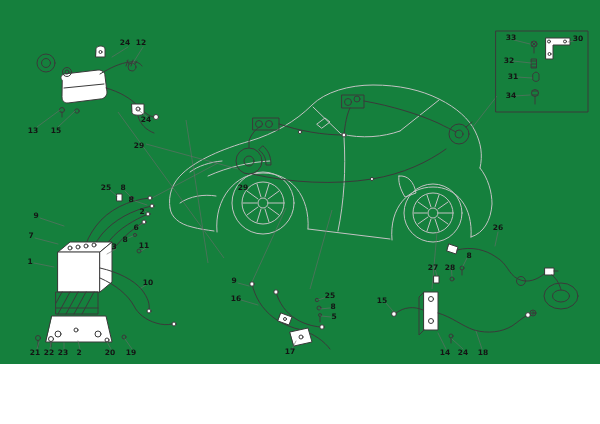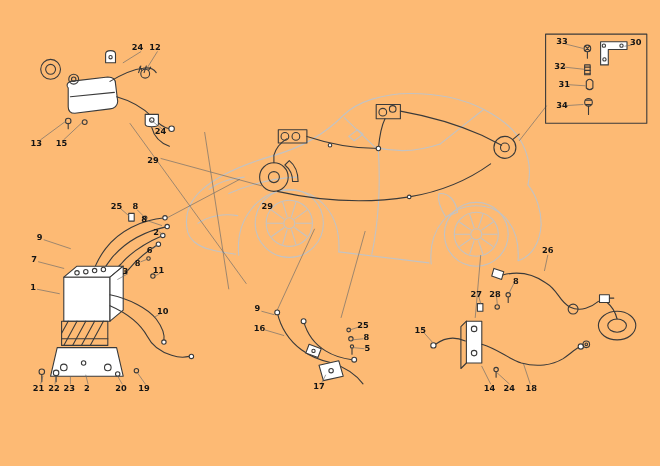--- a/index.html
+++ b/index.html
@@ -1,16 +1,16 @@
 <!DOCTYPE html>
 <html><head>
 <meta charset="utf-8">
 <style>
   html,body{margin:0;padding:0;background:#ffffff;}
-  .stage{position:relative;width:600px;height:424px;background:#fdba74;overflow:hidden;
+  .stage{position:relative;width:600px;height:364px;background:#15803d;overflow:hidden;
          font-family:"DejaVu Sans",sans-serif;}
   svg{display:block;}
   .ghost{stroke:#c3c3c3;fill:none;stroke-width:1;stroke-linecap:round;stroke-linejoin:round;}
   .ink{stroke:#3a3a3a;fill:none;stroke-width:1;stroke-linecap:round;stroke-linejoin:round;}
   .thin{stroke:#6b6b6b;fill:none;stroke-width:.6;}
   .fit{fill:#ffffff;stroke:#3a3a3a;stroke-width:1;}
   .solid{fill:#ffffff;stroke:#3a3a3a;stroke-width:1;stroke-linejoin:round;}
   #callouts-layer text{font:bold 7.5px "DejaVu Sans",sans-serif;fill:#141414;
          text-anchor:middle;dominant-baseline:middle;}
 </style>

